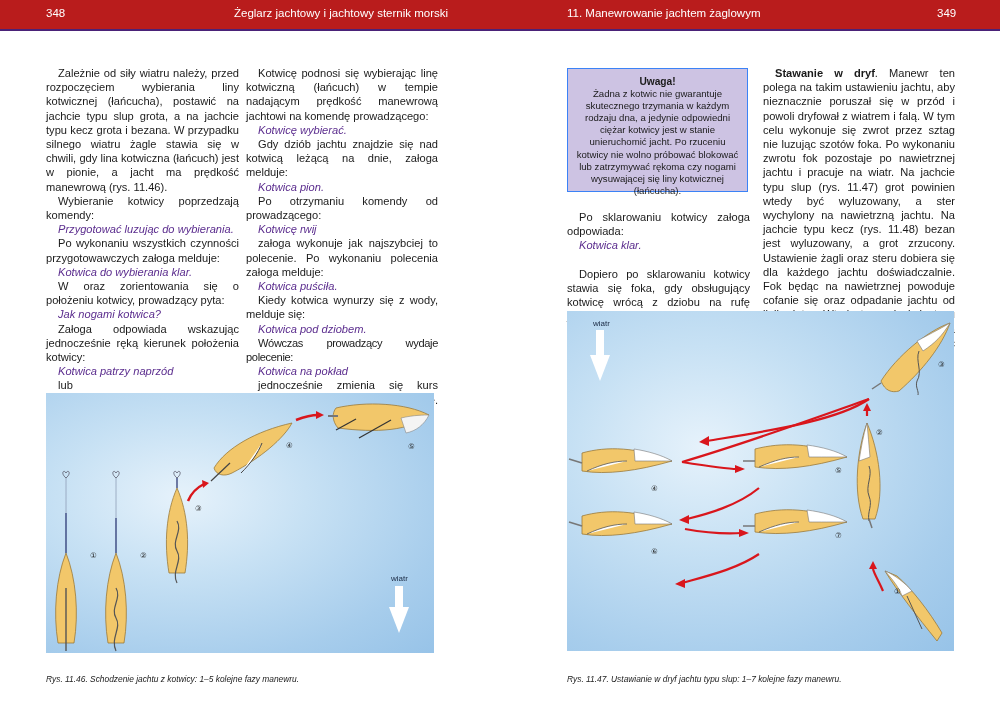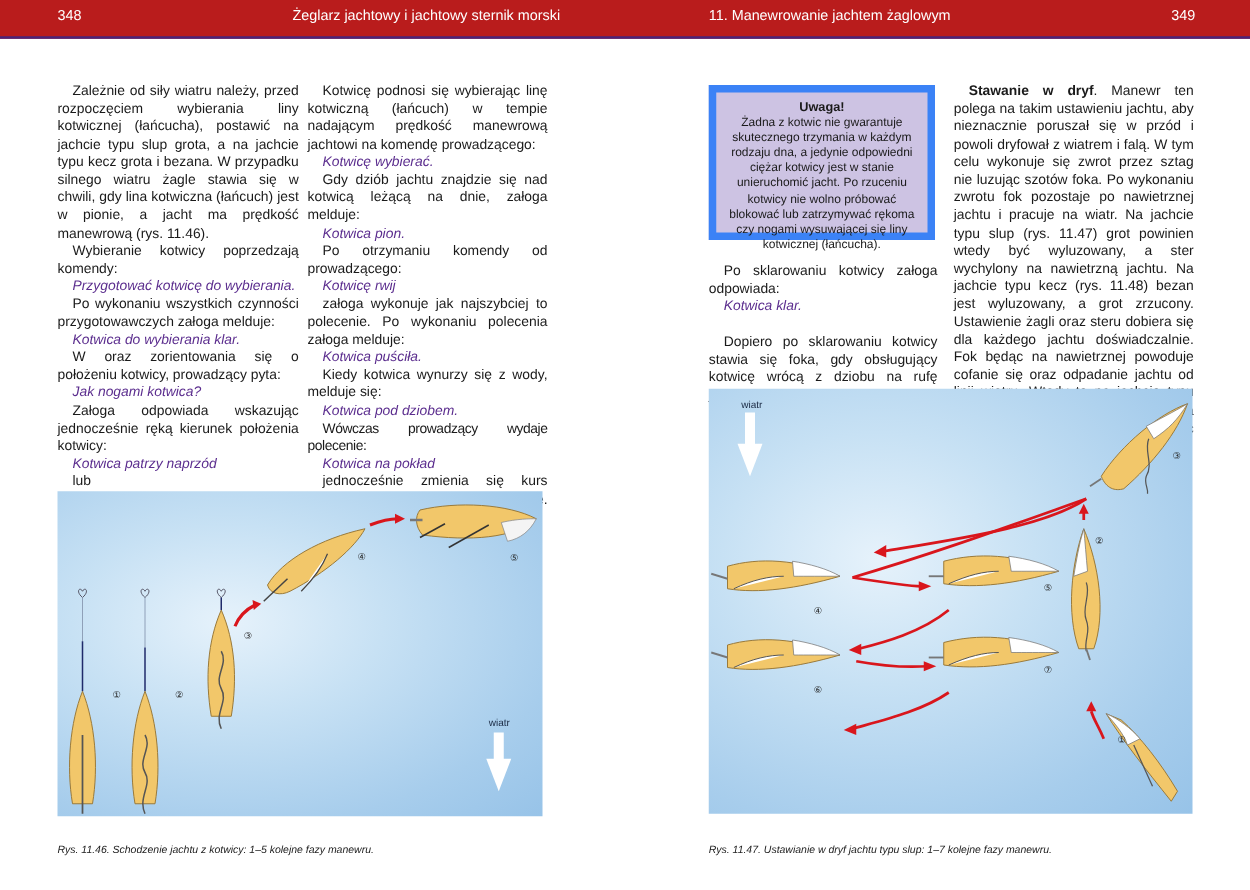--- a/index.html
+++ b/index.html
@@ -12,21 +12,21 @@
   .header span { position: absolute; top: 7px; white-space: nowrap; }
 
   .col { position: absolute; font-size: 11.1px; line-height: 14.2px; text-align: justify; hyphens: manual; }
   .col p { text-indent: 12px; }
   .col p.cmd { color: #5b2d8e; font-style: italic; padding-left: 12px; text-indent: 0; text-align: left; }
   .col p.noind { text-indent: 0; padding-left: 12px; }
   .col p.gap { margin-top: 14px; }
   .col p.tight { letter-spacing: -0.35px; }
   .col b { font-weight: bold; }
 
-  .note { position: absolute; left: 567px; top: 68px; width: 181px; height: 124px; background: #cdc3e3; border: 6px solid #3b82f6; font-size: 9.6px; line-height: 12.1px; text-align: center; padding: 7px 6px; color: #1a1a1a; }
+  .note { position: absolute; left: 567px; top: 68px; width: 181px; height: 124px; background: #cdc3e3; border: 1px solid #3b82f6; font-size: 9.6px; line-height: 12.1px; text-align: center; padding: 7px 6px; color: #1a1a1a; }
   .note .title { font-weight: bold; font-size: 10.2px; }
 
   .figure { position: absolute; overflow: hidden; background: radial-gradient(ellipse at 35% 40%, #e6f2fb 0%, #c7e1f4 35%, #a7cdec 75%, #97c3e8 100%); }
   .figure svg { position: absolute; left: 0; top: 0; }
   .caption { position: absolute; font-size: 8.4px; font-style: italic; color: #222; white-space: nowrap; margin-top: 15px; }
   .wind-label { font-family: "Liberation Sans", sans-serif; font-size: 8px; fill: #1a2a44; }
   .num { font-family: "Liberation Sans", sans-serif; font-size: 7.5px; fill: #222; }
 </style>
 </head>
 <body>
@@ -36,21 +36,21 @@
   <span style="left:234px">Żeglarz jachtowy i jachtowy sternik morski</span>
 </div>
 <div class="header right">
   <span style="left:67px">11. Manewrowanie jachtem żaglowym</span>
   <span style="left:437px">349</span>
 </div>
 
 <div class="col" id="lcol1" style="left:46px; top:66px; width:193px;">
     <p>Zależnie od siły wiatru należy, przed rozpoczęciem wybierania liny kotwicznej (łańcucha), postawić na jachcie typu slup grota, a na jachcie typu kecz grota i bezana. W przypadku silnego wiatru żagle stawia się w chwili, gdy lina kotwiczna (łańcuch) jest w pionie, a jacht ma prędkość manewrową (rys. 11.46).</p>
     <p>Wybieranie kotwicy poprzedzają komendy:</p>
-    <p class="cmd">Przygotować kotwicę do wybierania.</p>
+    <p class="cmd">Przygotować luzując do wybierania.</p>
     <p>Po wykonaniu wszystkich czynności przygotowawczych załoga melduje:</p>
     <p class="cmd">Kotwica do wybierania klar.</p>
     <p>W oraz zorientowania się o położeniu kotwicy, prowadzący pyta:</p>
     <p class="cmd">Jak nogami kotwica?</p>
     <p>Załoga odpowiada wskazując jednocześnie ręką kierunek położenia kotwicy:</p>
     <p class="cmd">Kotwica patrzy naprzód</p>
     <p class="noind">lub</p>
     <p class="cmd">Kotwica patrzy w lewo</p>
     <p class="cmd">Kotwica patrzy w prawo.</p>
   </div>

